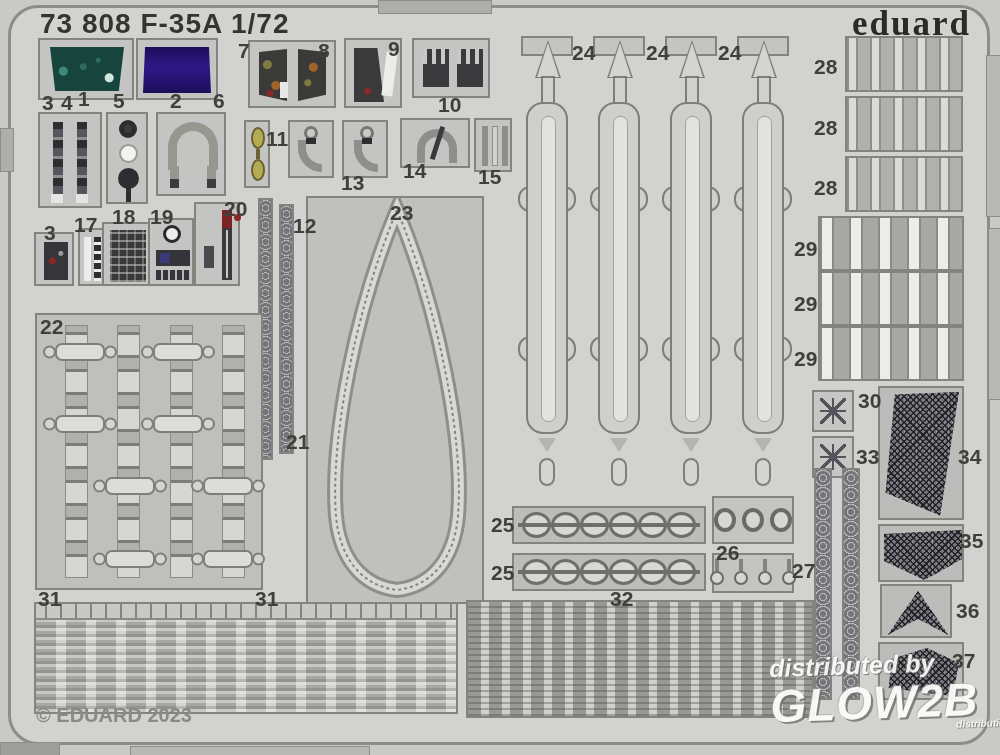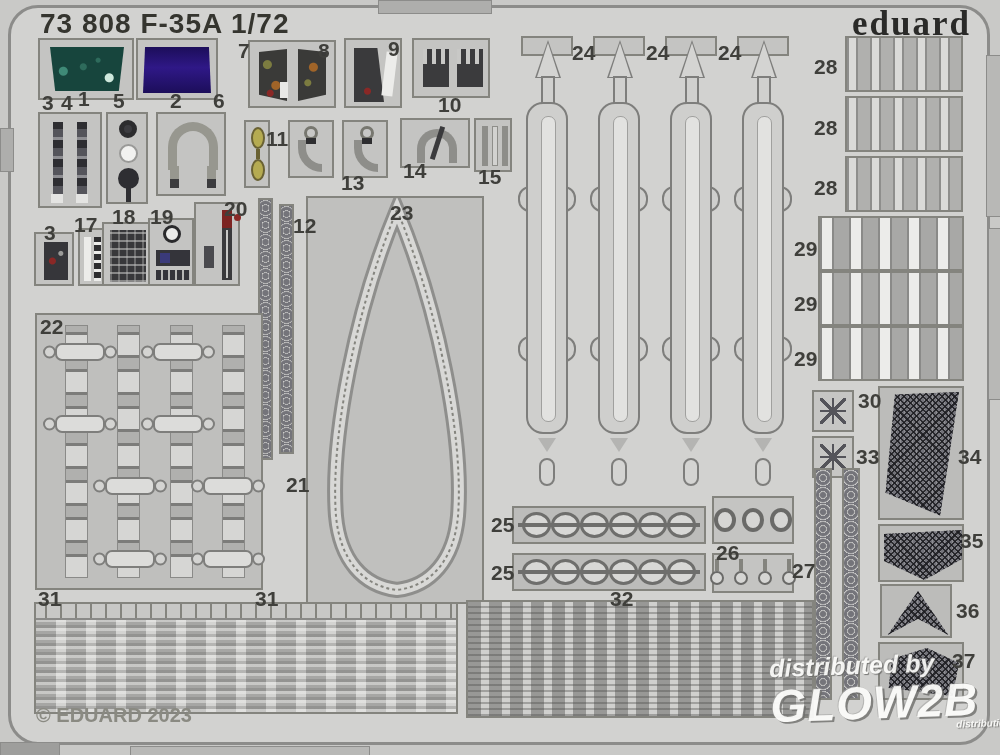--- a/index.html
+++ b/index.html
@@ -219,21 +219,21 @@
       <div style="position:absolute;left:0;top:0;width:10px;height:18px;background:#7c2422;"></div>
       <div style="position:absolute;left:4px;top:20px;width:2px;height:48px;background:#c8c8c6;"></div>
     </div>
     <div class="ins" style="left:38px;top:10px;width:7px;height:7px;background:#8a2826;border-radius:50%;"></div>
     <div class="ins" style="left:8px;top:42px;width:10px;height:22px;background:#4a4a4e;"></div>
   </div>
   <span class="lbl" style="left:224px;top:198px;">20</span>
 
   <div class="chain" style="left:258px;top:198px;width:15px;height:262px;"></div>
   <div class="chain" style="left:279px;top:204px;width:15px;height:250px;"></div>
-  <span class="lbl" style="left:286px;top:474px;text-align:center;">21</span>
+  <span class="lbl" style="left:286px;top:431px;text-align:center;">21</span>
 
   <div class="plate" style="left:35px;top:313px;width:228px;height:277px;background:#bfbfbd;">
     <div class="lad" style="left:28px;"></div>
     <div class="lad" style="left:80px;"></div>
     <div class="lad" style="left:133px;"></div>
     <div class="lad" style="left:185px;"></div>
     <div class="pill" style="left:18px;top:28px;"></div>
     <div class="pill" style="left:116px;top:28px;"></div>
     <div class="pill" style="left:18px;top:100px;"></div>
     <div class="pill" style="left:116px;top:100px;"></div>

